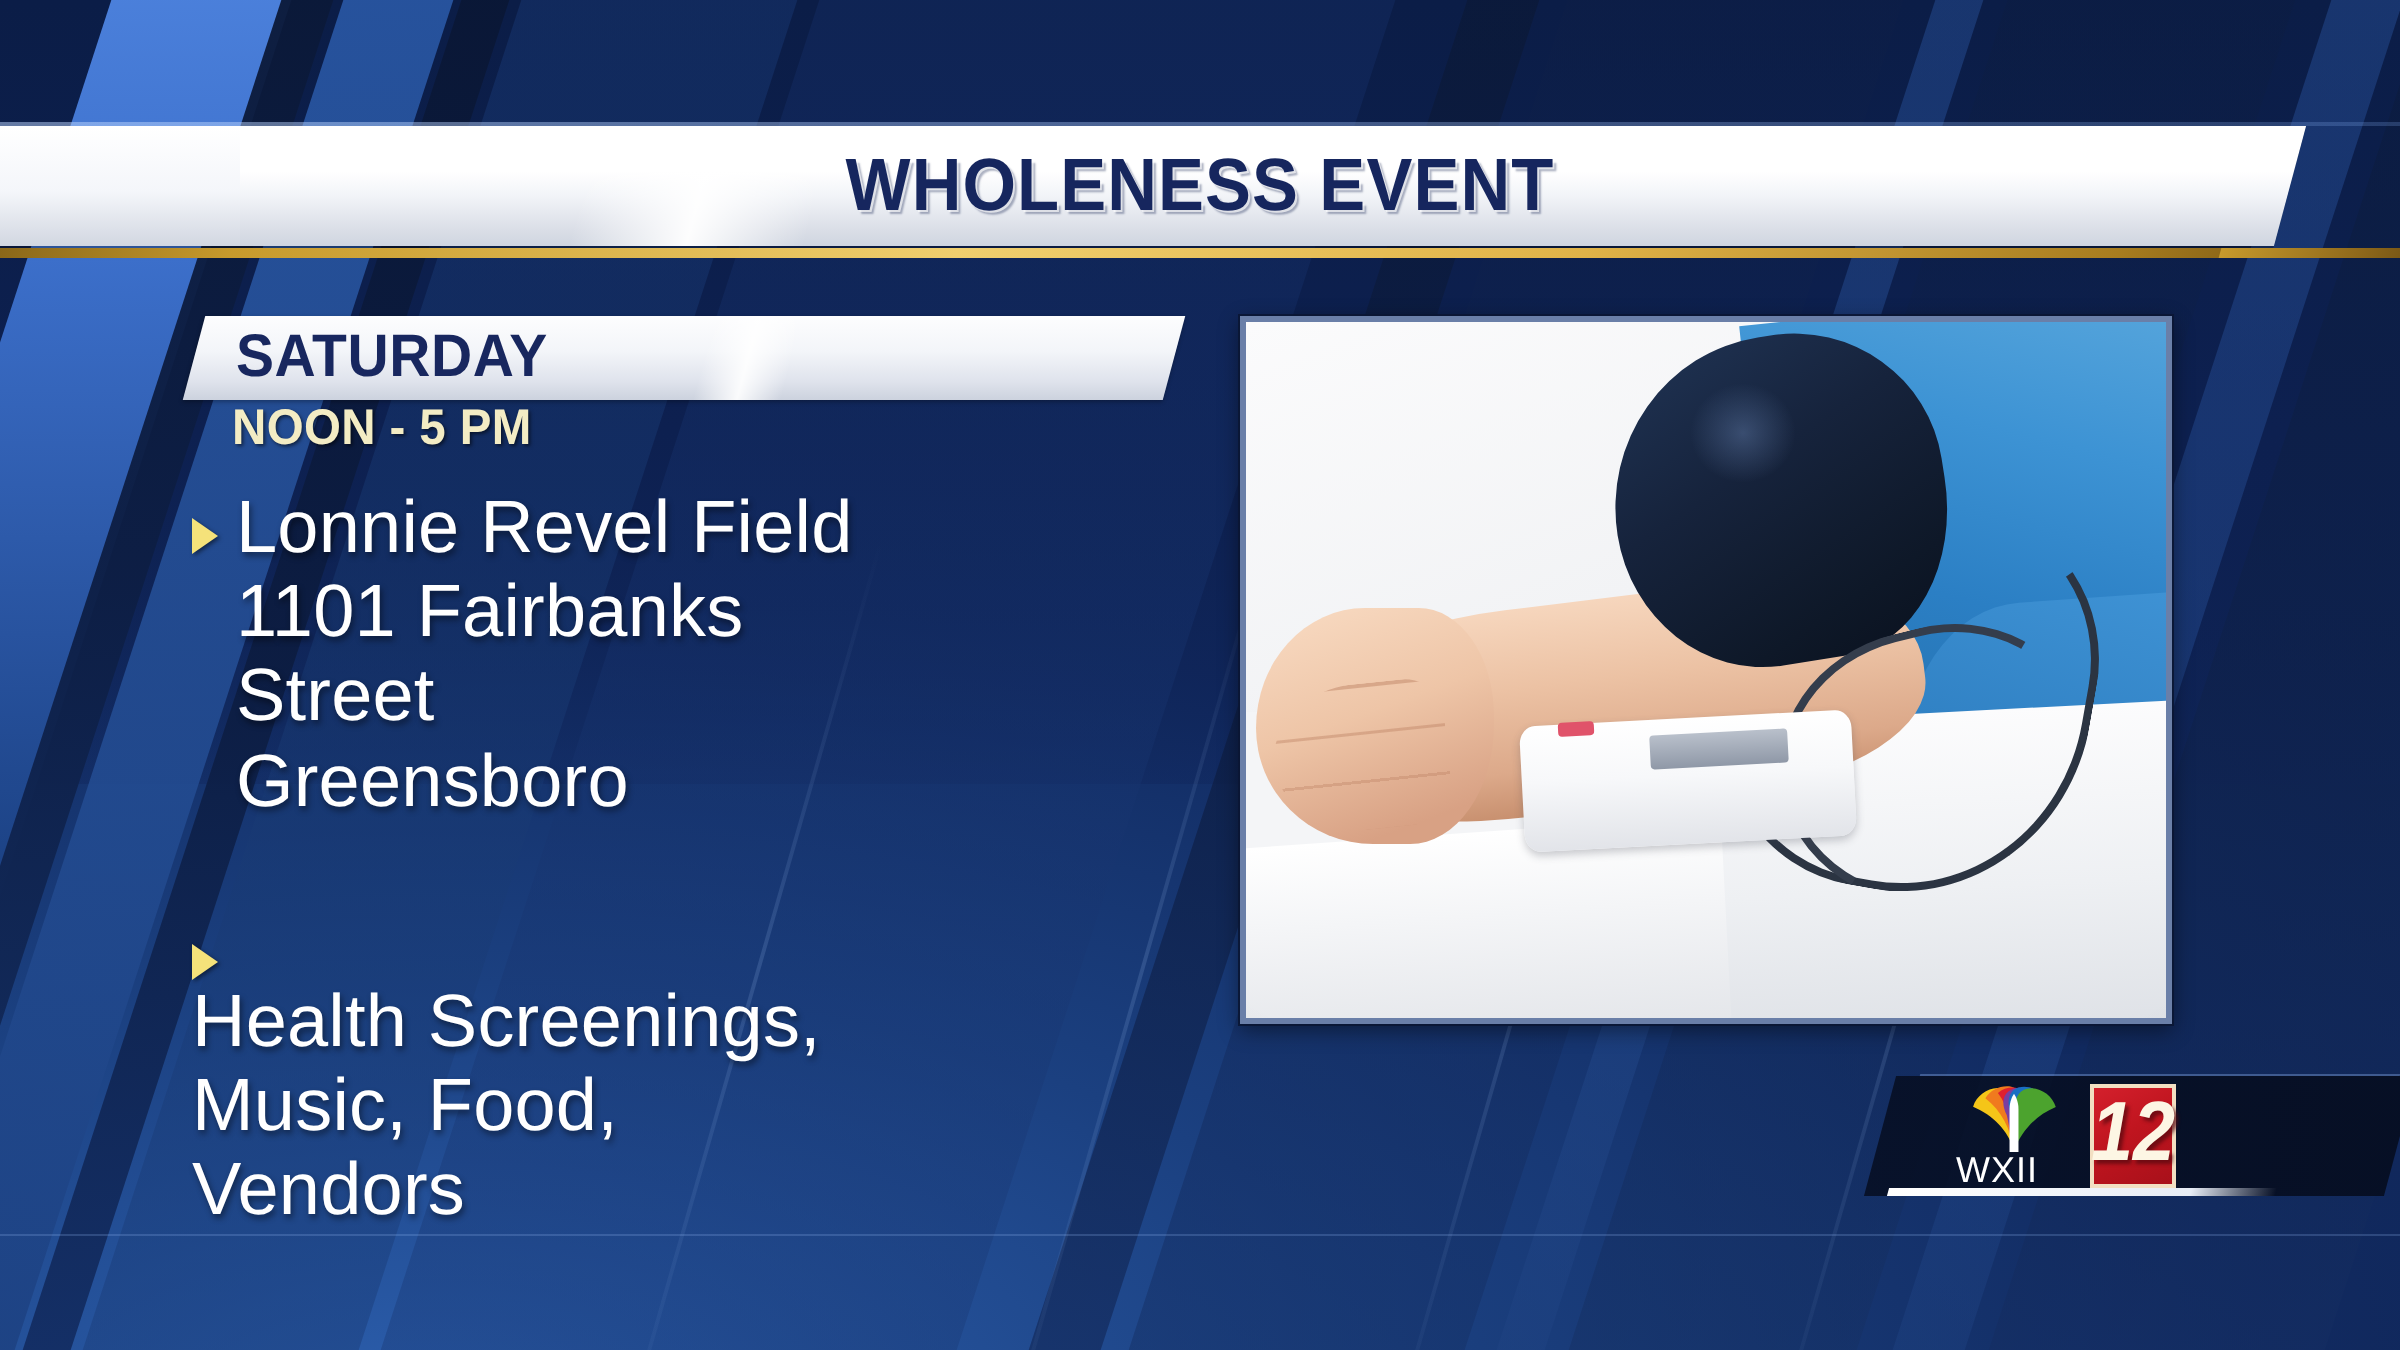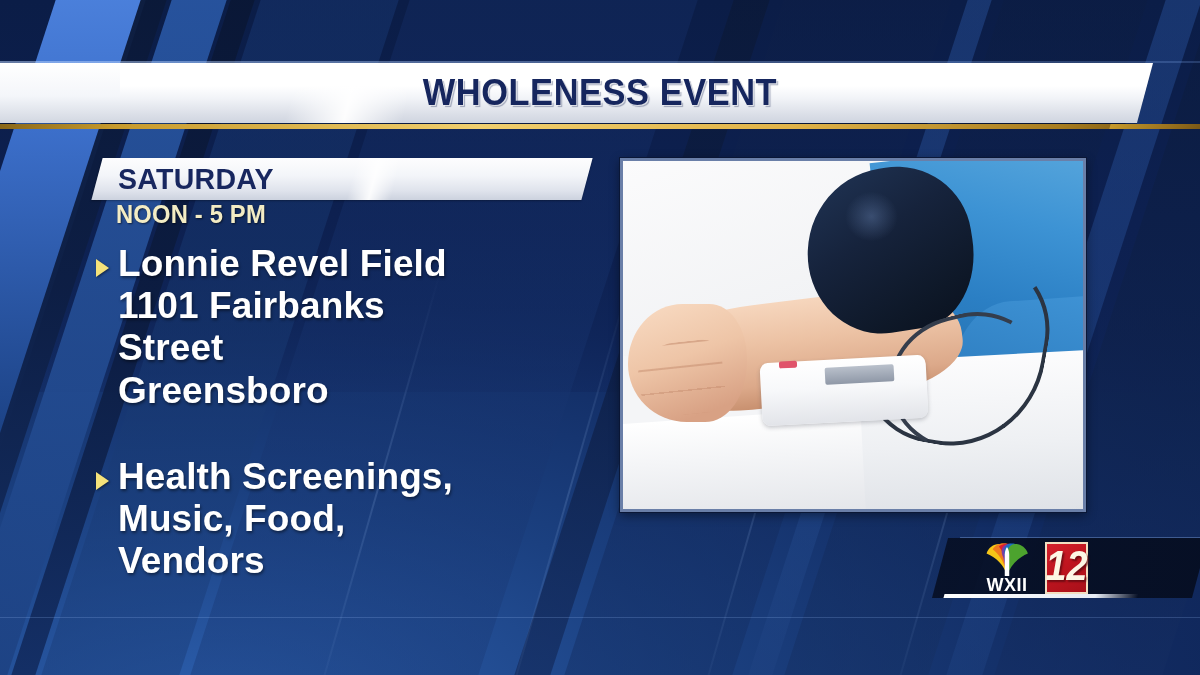--- a/index.html
+++ b/index.html
@@ -111,30 +111,30 @@
     position:absolute; left:116px; top:200px;
     font-size:25px; font-weight:bold; letter-spacing:.2px;
     color:#f3ecc4;
     text-shadow:1px 1px 2px rgba(0,0,0,.55);
     transform:scaleX(.95); transform-origin:left center;
   }
 
   
   #bullets{ position:absolute; left:96px; top:243px; width:520px; }
   .bullet{ position:relative; display:flex; align-items:flex-start; }
-  .bullet + .bullet{ margin-top:44px; }
+  .bullet + .bullet{ margin-top:44px;flex-direction:column; }
   .tri{
     flex:0 0 auto; width:0; height:0; margin-top:16px; margin-right:9px;
     border-left:13px solid #f5e27a;
     border-top:9px solid transparent;
     border-bottom:9px solid transparent;
     filter:drop-shadow(1px 1px 1px rgba(0,0,0,.5));
   }
   .btext{
-    font-size:37px; font-weight:bold; line-height:1.14; color:#ffffff;
+    font-size:37px; font-weight:normal; line-height:1.14; color:#ffffff;
     letter-spacing:.1px;
     text-shadow:1px 2px 3px rgba(0,0,0,.45);
     white-space:pre-line;
   }
 
   
   #photo-frame{
     position:absolute; left:620px; top:158px; width:466px; height:354px;
     background:#0e1f4a;
     border:3px solid #6a7fa8;
@@ -256,21 +256,21 @@
     background:rgba(150,185,245,.35); transform:skewX(-15deg);
   }
   #logo{
     position:absolute; left:978px; top:540px; width:110px; height:54px;
     display:flex; align-items:flex-end;
   }
   #peacock-wrap{ position:relative; width:58px; height:52px; }
   #peacock{ position:absolute; left:6px; top:0; width:46px; height:34px; }
   #wxii{
     position:absolute; left:0; bottom:0; width:58px;
-    text-align:center; color:#fff; font-size:18px; font-weight:bold;
+    text-align:left; color:#fff; font-size:18px; font-weight:normal;
     letter-spacing:.5px; line-height:1;
   }
   #twelve{
     position:relative; width:52px; height:52px; margin-left:20px;
     background:linear-gradient(150deg,#d4202c 0%,#c0151f 45%,#a8101a 100%);
     border:2px solid #f2dfc2;
   }
   #twelve span{
     position:absolute; inset:0;
     display:flex; align-items:center; justify-content:center;

